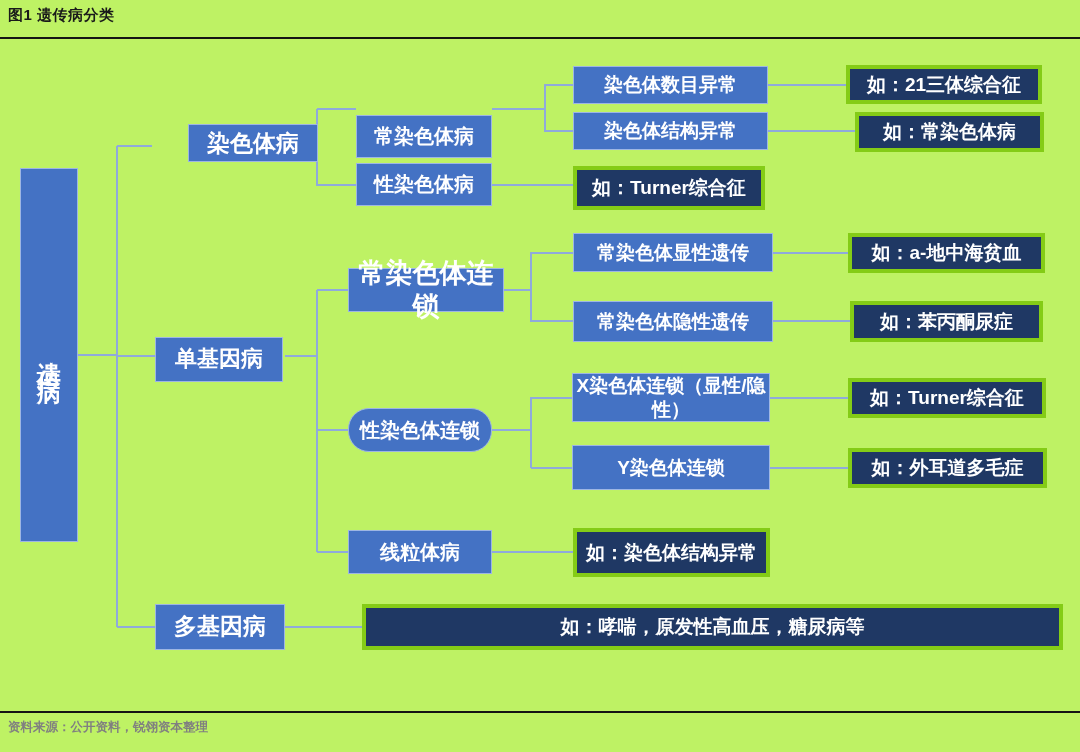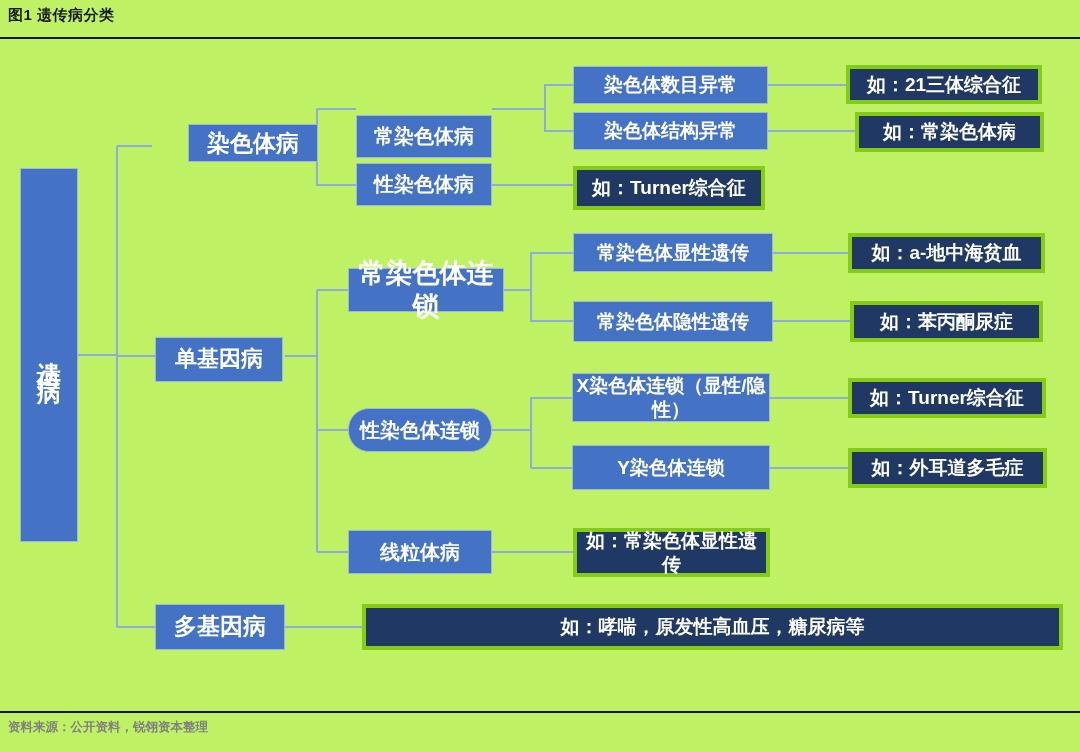--- a/index.html
+++ b/index.html
@@ -125,19 +125,19 @@
   <div class="node blue b-l4e">X染色体连锁（显性/隐性）</div>
   <div class="node blue b-l4f">Y染色体连锁</div>
 
   <div class="node dark b-exa">如：21三体综合征</div>
   <div class="node dark b-exb">如：常染色体病</div>
   <div class="node dark b-exc">如：Turner综合征</div>
   <div class="node dark b-exd">如：a-地中海贫血</div>
   <div class="node dark b-exe">如：苯丙酮尿症</div>
   <div class="node dark b-exf">如：Turner综合征</div>
   <div class="node dark b-exg">如：外耳道多毛症</div>
-  <div class="node dark b-exh">如：常染色体显性遗传</div>
+  <div class="node dark b-exh">如：染色体结构异常</div>
   <div class="node dark b-exi">如：哮喘，原发性高血压，糖尿病等</div>
 
   <div class="rule bottom"></div>
   <div class="fig-footer">资料来源：公开资料，锐翎资本整理</div>
 
 </div>
 
 </body></html>

